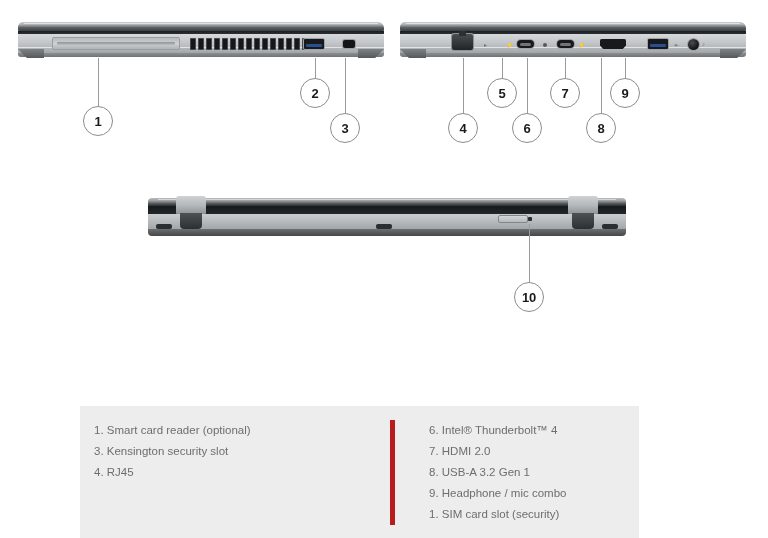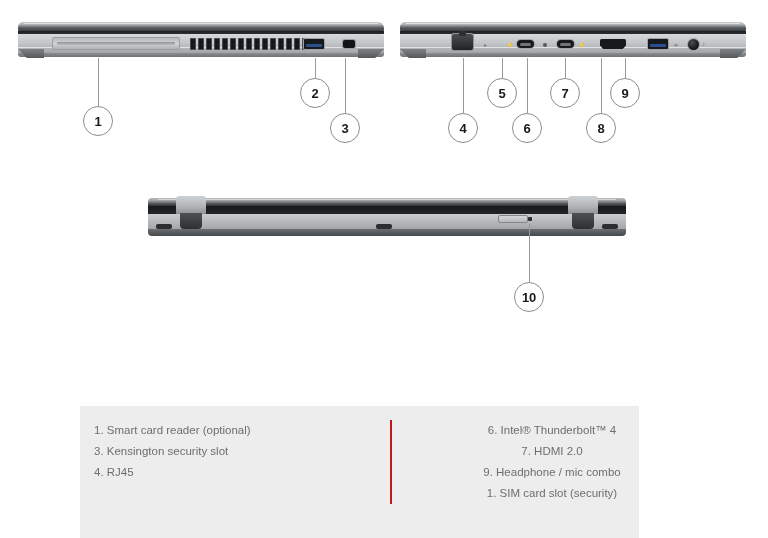--- a/index.html
+++ b/index.html
@@ -47,24 +47,23 @@
     background: #ededed;
     box-sizing: border-box;
   }
   .legend-cols {
     position: absolute;
     left: 14px; top: 14px;
     display: flex;
   }
   .legend-col { width: 296px; }
   .legend-col.right {
-    border-left: 2px solid #b91c1c;
-    padding-left: 10px;
+    border-left: 5px solid #b91c1c;
+    padding-left: 34px;
     width: 300px;
-    text-align: center;
   }
   .legend-item {
     font-size: 11.5px;
     color: #6e6e6e;
     line-height: 21px;
     white-space: nowrap;
   }
 
   
   .laptop { position: absolute; }
@@ -385,19 +384,20 @@
   <div class="legend">
     <div class="legend-cols">
       <div class="legend-col">
         <div class="legend-item"><span>1.</span> <span>Smart card reader (optional)</span></div>
         <div class="legend-item"><span>3.</span> <span>Kensington security slot</span></div>
         <div class="legend-item"><span>4.</span> <span>RJ45</span></div>
       </div>
       <div class="legend-col right">
         <div class="legend-item"><span>6.</span> <span>Intel® Thunderbolt™ 4</span></div>
         <div class="legend-item"><span>7.</span> <span>HDMI 2.0</span></div>
+        <div class="legend-item"><span>8.</span> <span>USB-A 3.2 Gen 1</span></div>
         <div class="legend-item"><span>9.</span> <span>Headphone / mic combo</span></div>
         <div class="legend-item"><span>1.</span> <span>SIM card slot (security)</span></div>
       </div>
     </div>
   </div>
 
 </div>
 
 </body></html>

